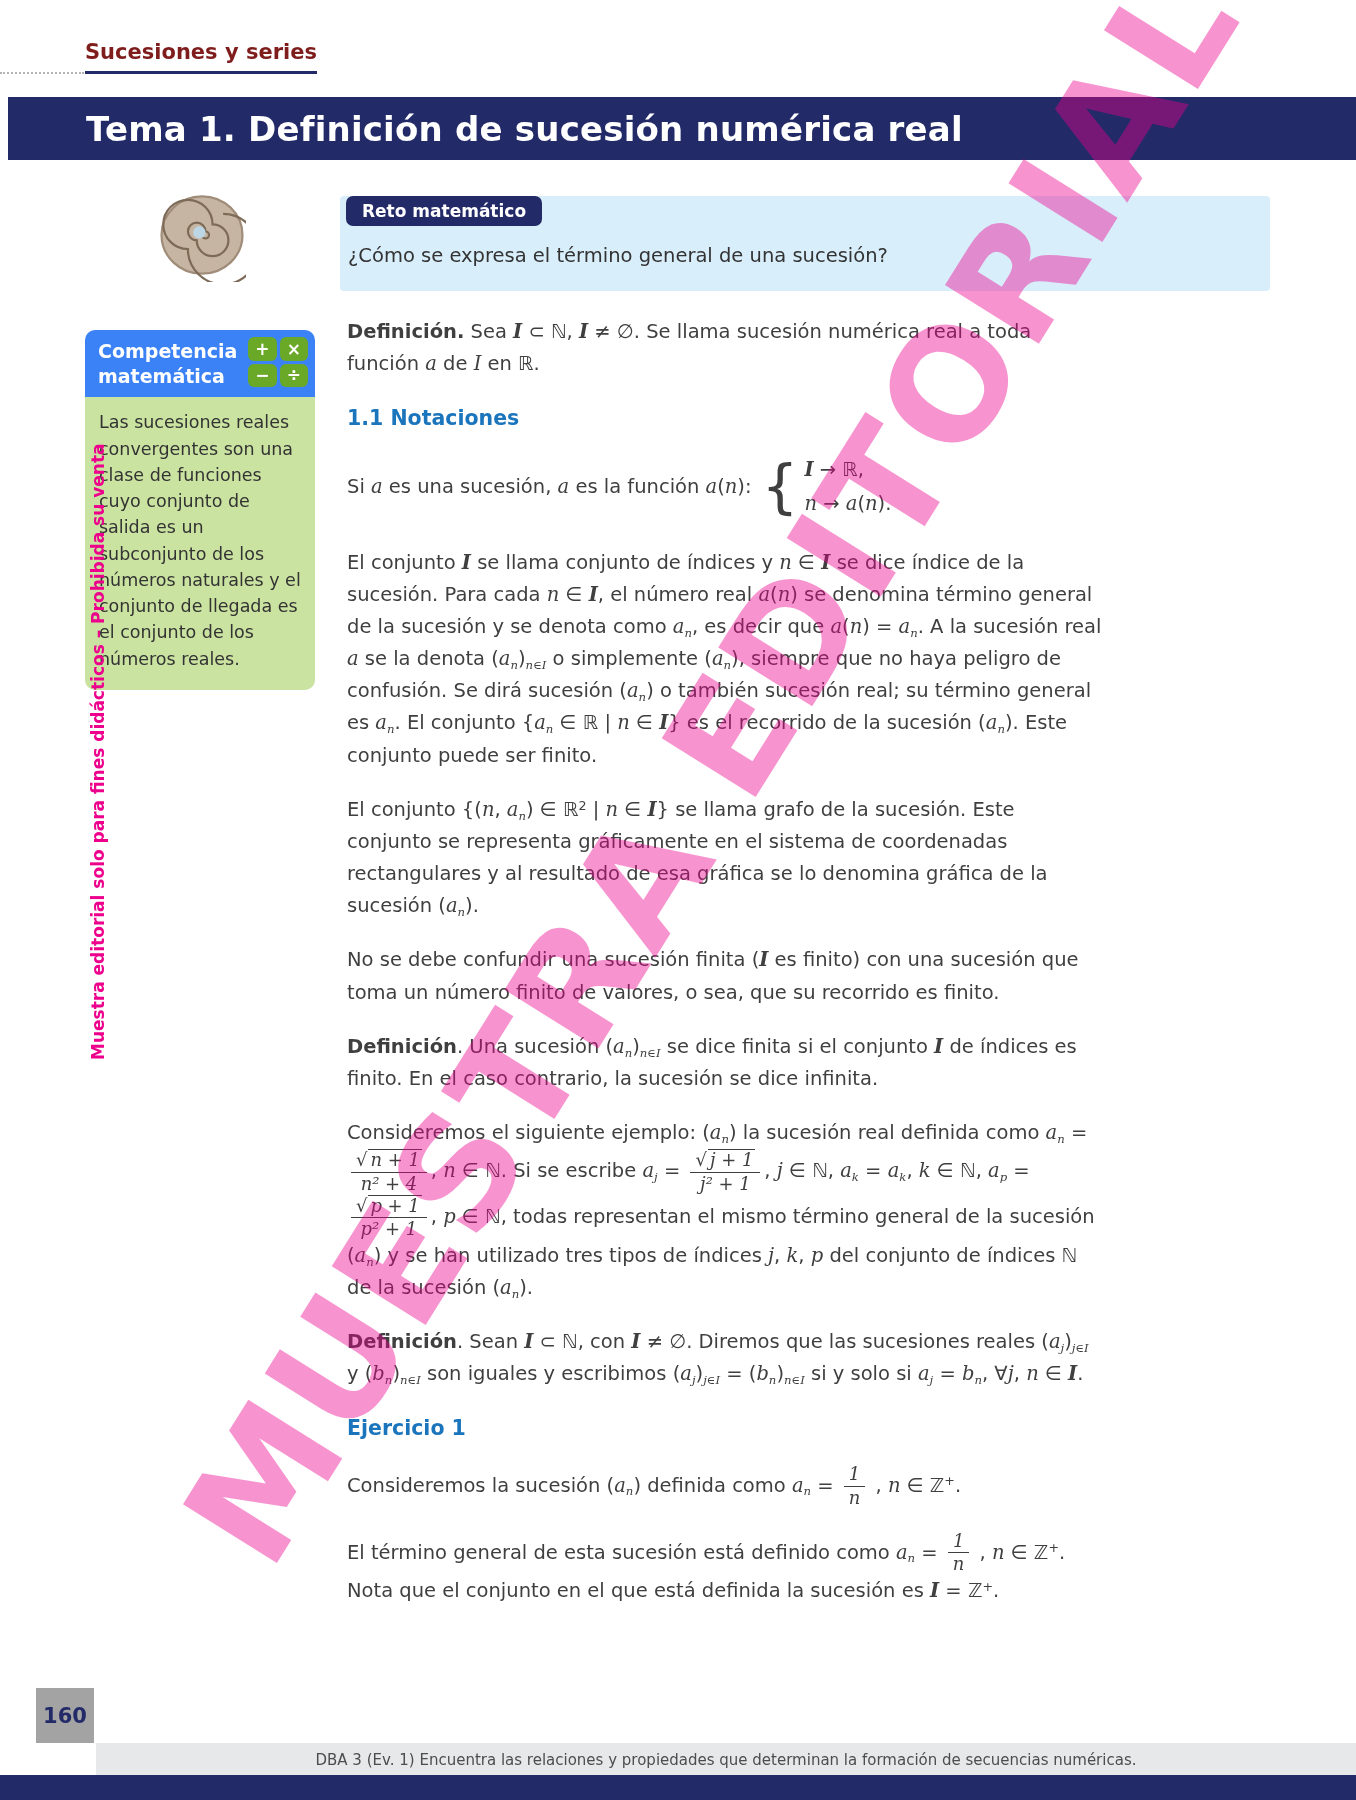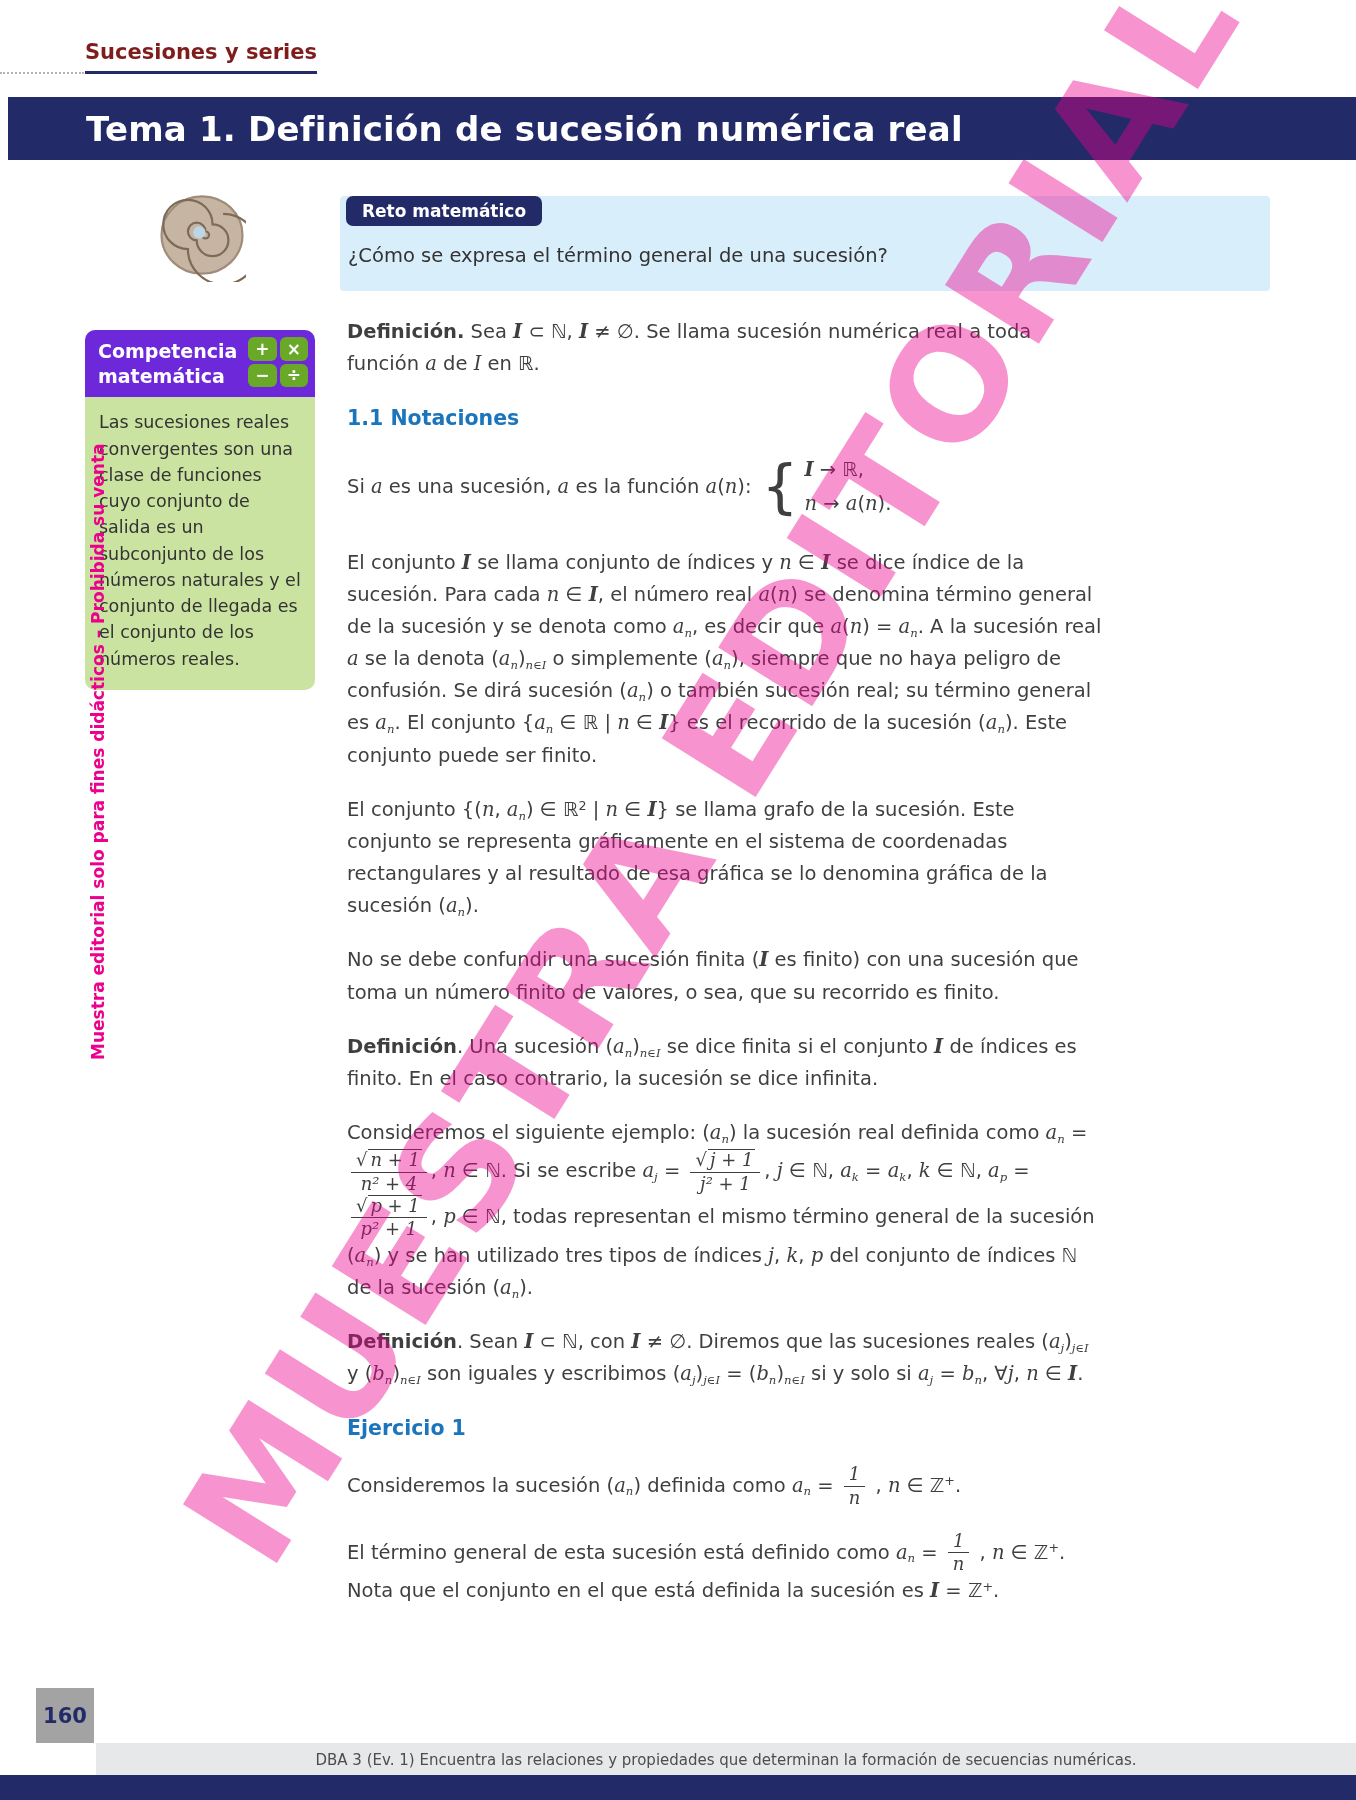--- a/index.html
+++ b/index.html
@@ -19,21 +19,21 @@
   
   .ammonite{position:absolute;left:158px;top:188px;width:88px;height:94px;}
   .reto-box{position:absolute;left:340px;top:196px;width:930px;height:95px;background:#d9eefb;
         border-radius:4px;}
   .reto-badge{position:absolute;left:6px;top:0;background:#232a68;color:#fff;font-size:17px;
         font-weight:bold;padding:5px 16px;border-radius:7px;}
   .reto-question{position:absolute;left:8px;top:48px;font-size:19.5px;color:#333;}
 
   
   .competencia{position:absolute;left:85px;top:330px;width:230px;}
-  .comp-header{position:relative;background:#6d28d9;border-radius:10px 10px 0 0;
+  .comp-header{position:relative;background:#3b82f6;border-radius:10px 10px 0 0;
         padding:9px 72px 9px 13px;color:#fff;font-weight:bold;font-size:19px;line-height:1.3;min-height:46px;}
   .calc-icon{position:absolute;right:7px;top:7px;width:60px;height:50px;display:grid;
         grid-template-columns:1fr 1fr;grid-template-rows:1fr 1fr;gap:3px;}
   .calc-icon span{background:#6aa828;color:#fff;border-radius:6px;display:flex;align-items:center;
         justify-content:center;font-size:17px;font-weight:bold;}
   .comp-body{background:#cbe3a1;border-radius:0 0 10px 10px;padding:12px 14px 18px;
         font-size:17.5px;line-height:1.5;color:#333;}
 
   
   .content{position:absolute;left:347px;top:316px;width:756px;font-size:19.5px;line-height:1.65;color:#3f3f3f;}

